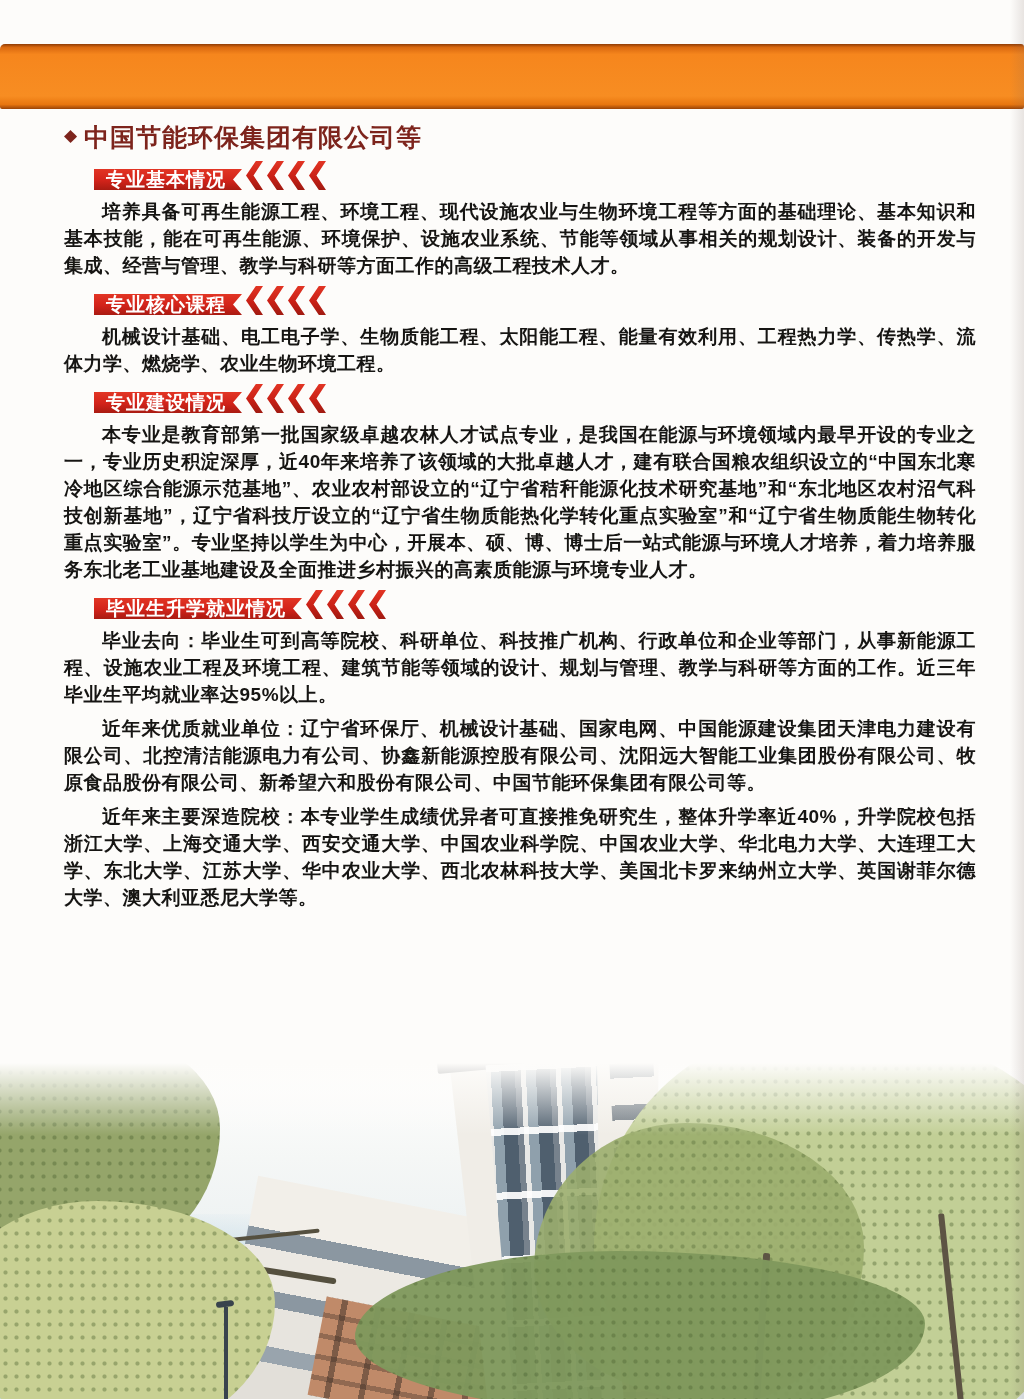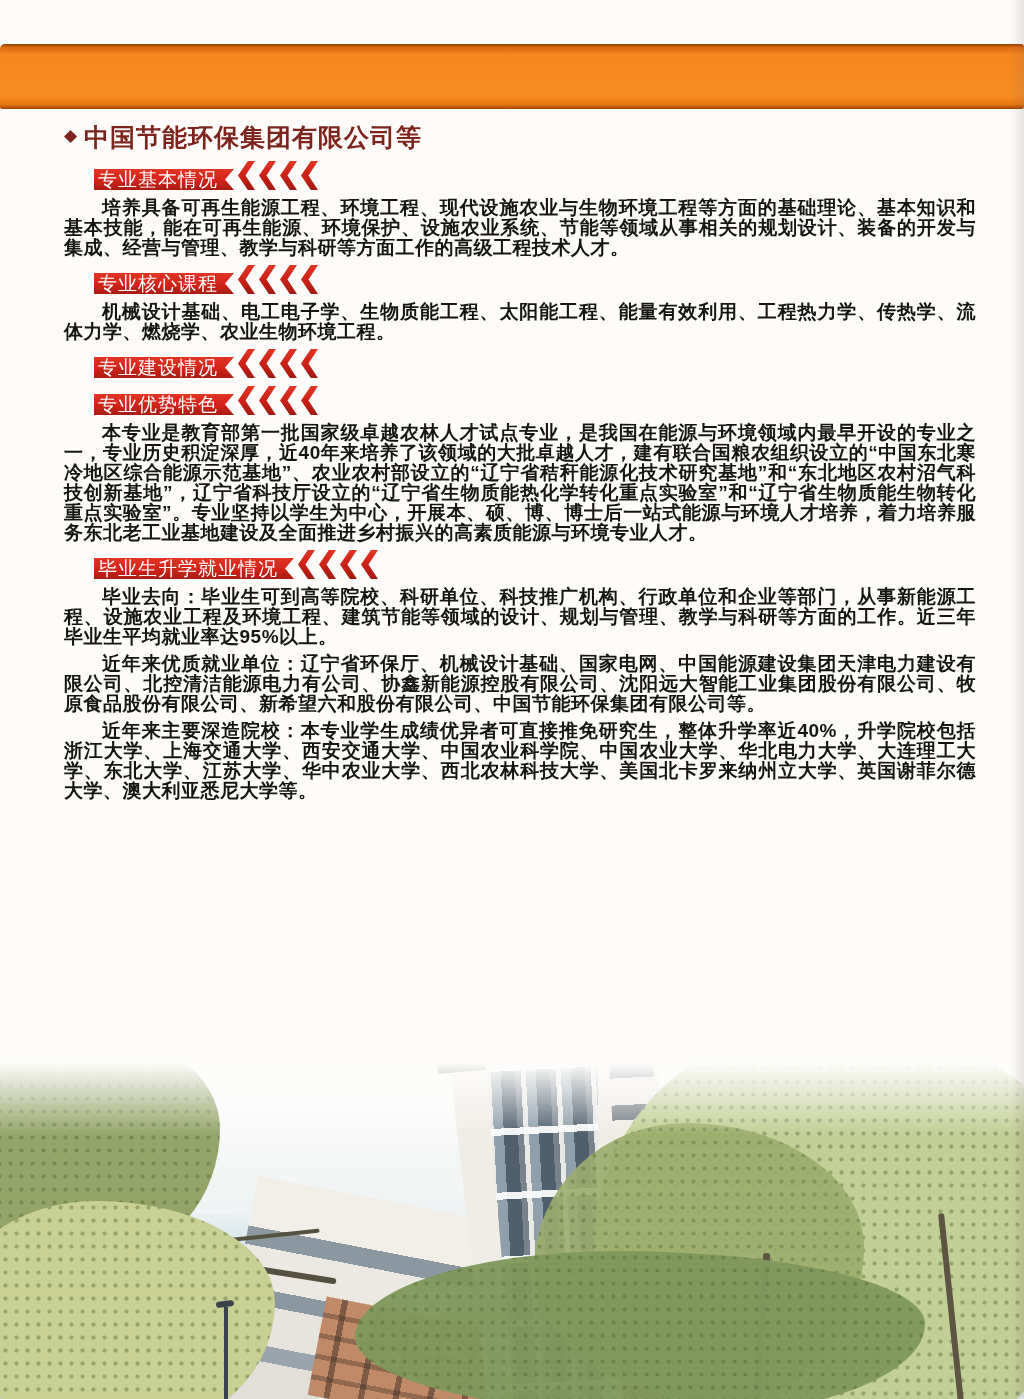--- a/index.html
+++ b/index.html
@@ -20,32 +20,32 @@
   .page-title {
     display:flex; align-items:center; gap:6px;
     font-size:25px; font-weight:bold; color:#7d241c; line-height:34px; margin-bottom:6px;
     letter-spacing:1px;
   }
   .diamond { font-size:17px; color:#7d241c; transform:translateY(-1px); }
   .banner { display:flex; align-items:stretch; height:29px; margin:7px 0 8px 30px; }
   .banner-box {
     display:flex; align-items:center;
     background:linear-gradient(180deg,#e23524 0%,#d2231a 55%,#a91b12 100%);
-    color:#ffffff; font-size:19px; font-weight:normal; letter-spacing:1px;
-    padding:0 16px 0 4px;
+    color:#ffffff; font-size:19px; font-weight:bold; letter-spacing:1px;
+    padding:0 16px 0 12px;
     clip-path:polygon(0 0,100% 0,calc(100% - 9px) 50%,100% 100%,0 100%);
     margin-top:8px;
   }
   .chev {
     width:17px; margin-left:4px;
     background:linear-gradient(180deg,#e23524 0%,#c92016 55%,#a01a11 100%);
     clip-path:polygon(100% 0,58% 0,0 50%,58% 100%,100% 100%,44% 50%);
   }
   .sec p {
-    font-size:19px; line-height:20px; font-weight:bold; color:#161513;
+    font-size:19px; line-height:27px; font-weight:bold; color:#161513;
     text-align:justify; text-indent:2em; letter-spacing:0.5px;
   }
   .sec p + p { margin-top:7px; }
   
   .photo { position:absolute; left:0; top:1063px; width:1024px; height:336px; overflow:hidden; z-index:0; }
   .photo .sky { position:absolute; inset:0;
     background:linear-gradient(180deg,#ffffff 0%,#f5f7f6 28%,#ecf1f2 55%,#e3ecef 100%); }
   .photo .water { position:absolute; left:0; top:45%; width:58%; height:55%;
     background:radial-gradient(ellipse at 28% 90%,#a5cbe0 0%,#bcd7e6 40%,rgba(232,241,246,0) 74%); }
   .photo .jetty { position:absolute; left:118px; top:306px; width:66px; height:5px;
@@ -169,27 +169,20 @@
       <div class="banner">
         <span class="banner-box">专业建设情况</span>
         <span class="chev"></span>
         <span class="chev"></span>
         <span class="chev"></span>
         <span class="chev"></span>
       </div>
     </section>
 
     <section class="sec">
-      <div class="banner">
-        <span class="banner-box">专业优势特色</span>
-        <span class="chev"></span>
-        <span class="chev"></span>
-        <span class="chev"></span>
-        <span class="chev"></span>
-      </div>
       <p>本专业是教育部第一批国家级卓越农林人才试点专业，是我国在能源与环境领域内最早开设的专业之一，专业历史积淀深厚，近40年来培养了该领域的大批卓越人才，建有联合国粮农组织设立的“中国东北寒冷地区综合能源示范基地”、农业农村部设立的“辽宁省秸秆能源化技术研究基地”和“东北地区农村沼气科技创新基地”，辽宁省科技厅设立的“辽宁省生物质能热化学转化重点实验室”和“辽宁省生物质能生物转化重点实验室”。专业坚持以学生为中心，开展本、硕、博、博士后一站式能源与环境人才培养，着力培养服务东北老工业基地建设及全面推进乡村振兴的高素质能源与环境专业人才。</p>
     </section>
 
     <section class="sec">
       <div class="banner">
         <span class="banner-box">毕业生升学就业情况</span>
         <span class="chev"></span>
         <span class="chev"></span>
         <span class="chev"></span>
         <span class="chev"></span>

